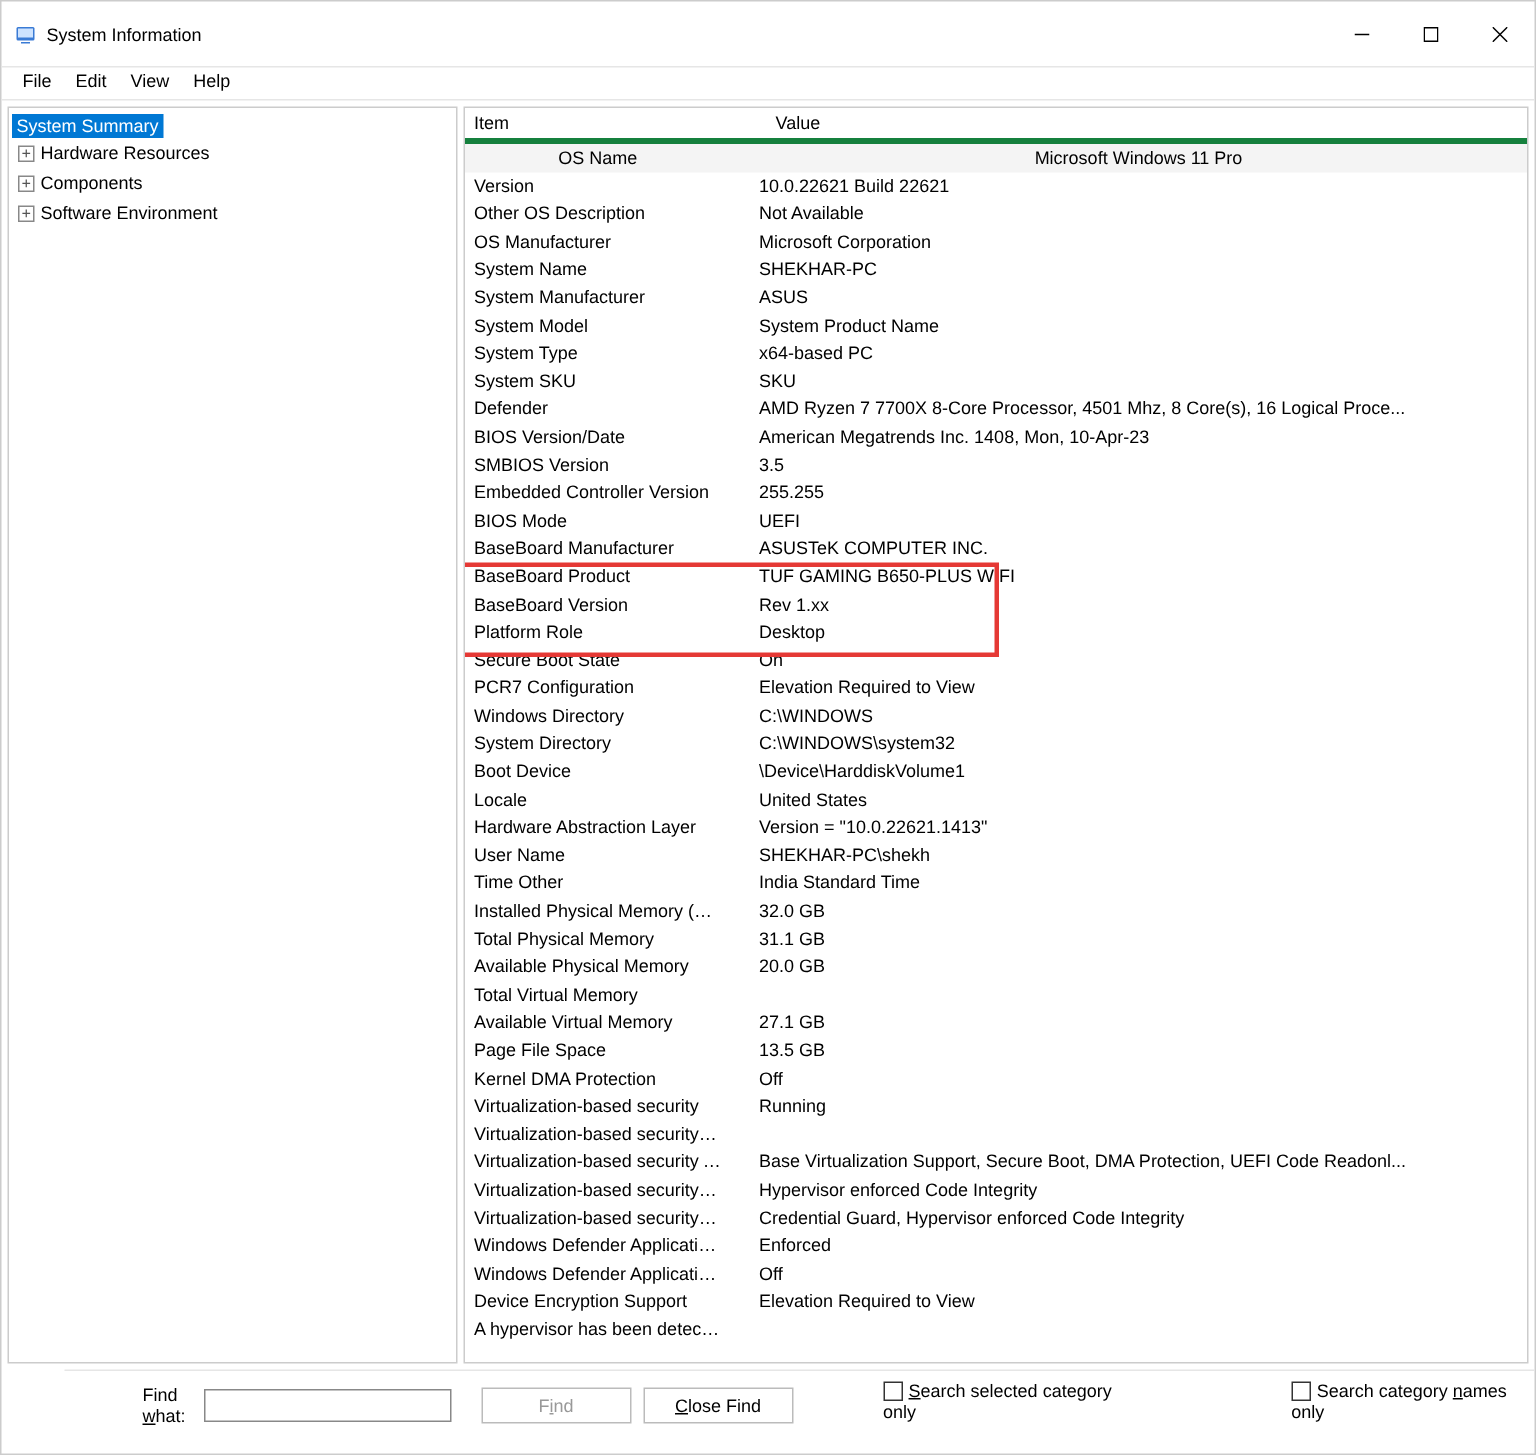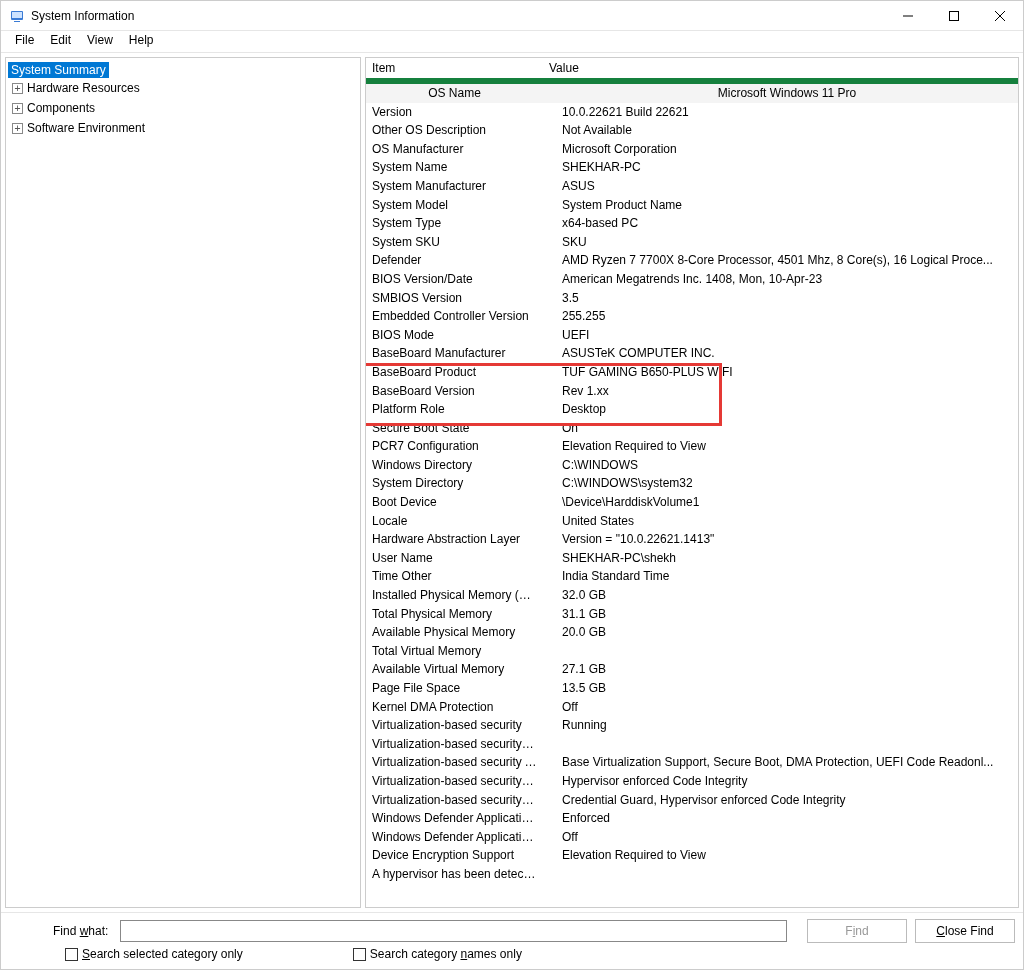--- a/index.html
+++ b/index.html
@@ -13,21 +13,21 @@
     overflow: hidden;
   }
   .window {
     width: 1024px; height: 970px;
     border: 1px solid #ccc;
     display: flex; flex-direction: column;
     background: #fff;
   }
   
   .titlebar {
-    height: 30px;
+    height: 44px;
     display: flex; align-items: center;
     padding-left: 8px;
     border-bottom: 1px solid #e6e6e6;
   }
   .titlebar .app-icon {
     width: 16px; height: 16px; margin-right: 6px;
     display:flex; align-items:center; justify-content:center;
   }
   .titlebar .title {
     font-size: 12px; color: #000;
@@ -54,21 +54,21 @@
   }
   
   .content {
     flex: 1;
     display: flex;
     padding: 4px;
     gap: 4px;
     min-height: 0;
   }
   .left-pane {
-    width: 356px;
+    width: 300px;
     border: 1px solid #ccc;
     padding: 4px 2px;
     overflow: hidden;
   }
   .tree-root {
     background: #0078d4;
     color: #fff;
     padding: 1px 3px;
     display: inline-block;
     font-size: 12px;
@@ -90,22 +90,23 @@
   }
   .right-pane {
     flex: 1;
     border: 1px solid #ccc;
     display:flex; flex-direction:column;
     overflow:hidden;
   }
   .col-headers {
     display:flex;
     font-size: 12px;
-    border-bottom: 6px solid #15803d;
+    border-bottom: 4px solid #15803d;
     background:#fff;
+    gap:24px;
   }
   .col-headers .col-item {
     width: 177px; padding: 3px 6px;
   }
   .col-headers .col-value {
     flex:1; padding: 3px 6px;
   }
   .rows {
     flex:1;
     overflow:hidden;
@@ -131,23 +132,24 @@
     position:absolute;
     border: 3px solid #e53935;
     pointer-events:none;
     left: -4px; top: 279px;
     width: 360px; height: 63px;
     z-index: 10;
   }
   
   .findbar {
     border-top: 1px solid #e6e6e6;
-    padding: 6px 8px 2px 8px;
-    display:flex; flex-direction:column;
+    padding: 6px 8px 15px 8px;
+    display:flex; 
     gap: 4px;
+    margin-left: 42px;
   }
   .find-row1 {
     display:flex; align-items:center; gap:8px;
   }
   .find-label { padding-left: 44px; font-size:12px; }
   .find-label .ul { text-decoration: underline; }
   .find-input {
     flex:1;
     border: 1px solid #888;
     height: 22px;

